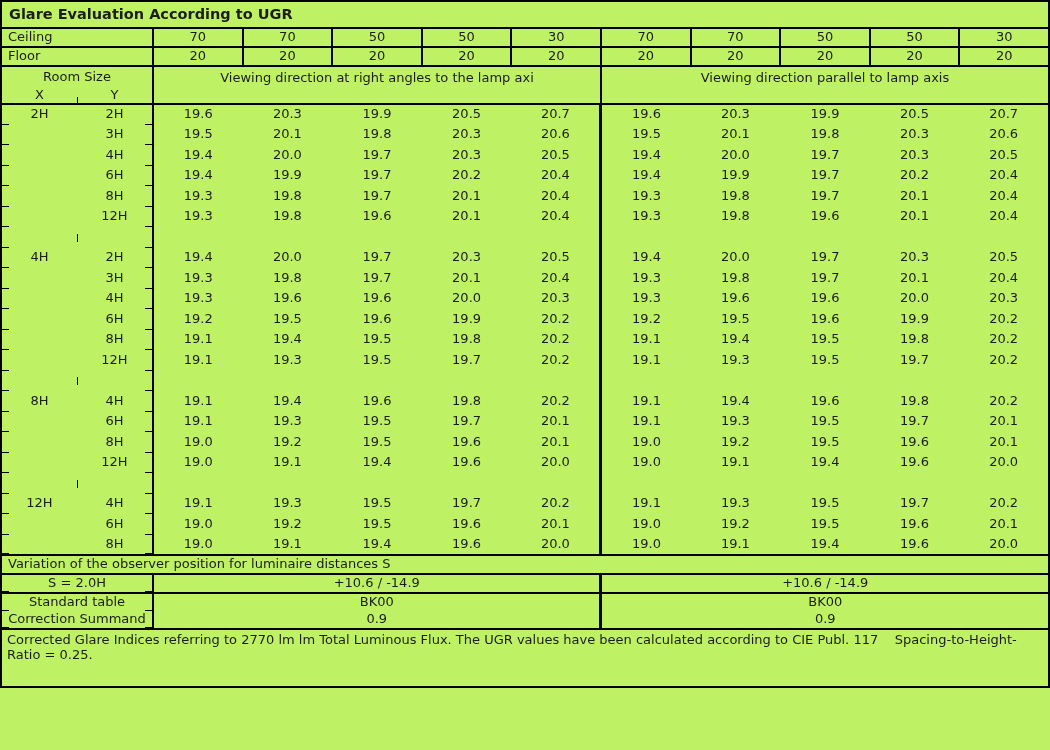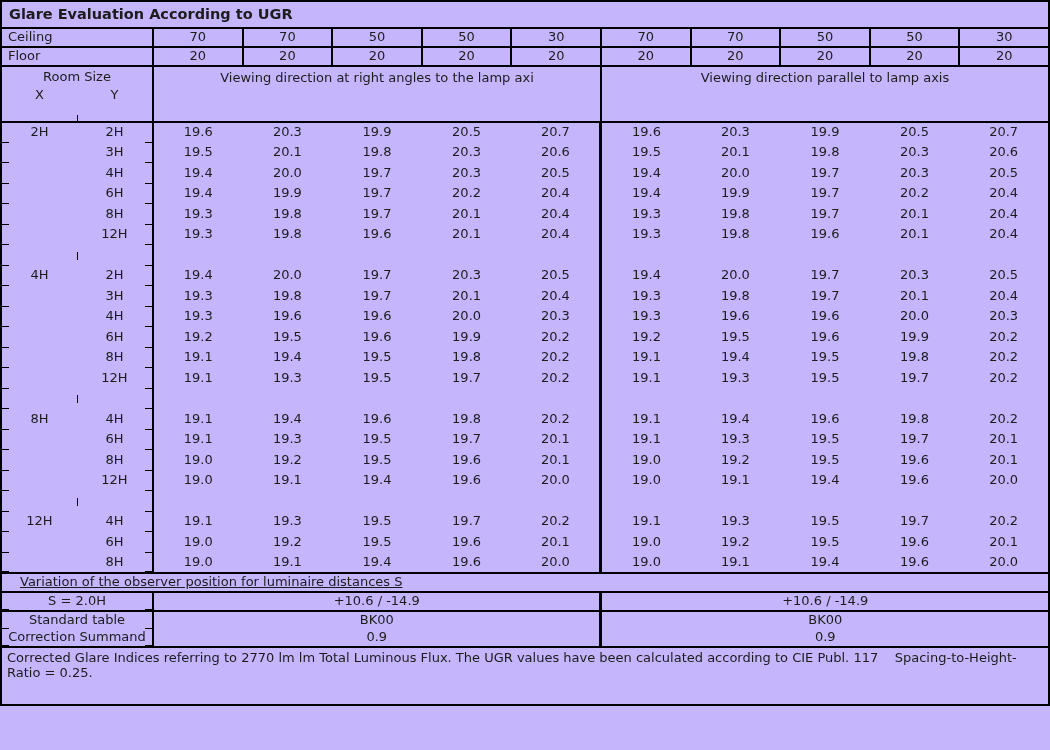--- a/index.html
+++ b/index.html
@@ -1,35 +1,35 @@
 <!DOCTYPE html>
 <html><head>
 <meta charset="utf-8">
 <style>
   * { box-sizing: border-box; }
   html,body { margin:0; padding:0; background:#fff; }
   body { font-family:"DejaVu Sans","Liberation Sans",sans-serif; color:#1c1c1c; }
-  .sheet { width:1050px; height:750px; background:#c4b5fd; overflow:hidden; }
+  .sheet { width:1050px; height:750px; background:#bef264; overflow:hidden; }
   table.ugr { width:1050px; border-collapse:collapse; table-layout:fixed;
               border:2px solid #000; }
   td { padding:0; font-size:13px; line-height:1.15; color:#1c1c1c;
        overflow:hidden; white-space:nowrap; vertical-align:middle; }
   col.c-x { width:76px; }
   col.c-d { width:89.6px; }
 
   
   .title-row td { height:27px; font-size:14.5px; font-weight:bold;
                   padding-left:7px; border-bottom:2px solid #000; }
 
   
   .surface-row td { height:19px; border:2px solid #000; text-align:center; }
   .surface-row td.surface-label { text-align:left; padding-left:6px; }
 
   
-  .headband td { height:56px; border-bottom:2px solid #000; vertical-align:top; }
+  .headband td { height:38px; border-bottom:2px solid #000; vertical-align:top; }
   .rs-cell { border-right:2px solid #000; position:relative; }
   .rs-cell::after { content:""; position:absolute; left:75px; bottom:0;
                     width:1px; height:6px; background:#000; }
   .rs-top { text-align:center; padding-top:3px; }
   .rs-xy { display:flex; padding-top:3px; }
   .rs-xy span { flex:1; text-align:center; }
   .vh { text-align:center; padding-top:4px; }
   .vh-right { border-left:2px solid #000; }
 
   
@@ -41,21 +41,21 @@
   .tick-row td.lab2::before { content:""; position:absolute; left:0; bottom:0;
                               width:7px; height:1px; background:#000; }
   .tick-row td.ycell::after,
   .tick-row td.lab2::after  { content:""; position:absolute; right:0; bottom:0;
                               width:7px; height:1px; background:#000; }
   .blank-row td.ycell::before { content:""; position:absolute; left:0; bottom:6px;
                                 width:1px; height:8px; background:#000; }
 
   
   .var-title-row td { height:19px; border-top:2px solid #000;
-                      border-bottom:2px solid #000; padding-left:18px;text-decoration:underline; }
+                      border-bottom:2px solid #000; padding-left:6px; }
   .var-row td { height:19px; text-align:center; }
   td.lab2 { text-align:center; }
   td.spanval.first { border-left:2px solid #000; }
   td.spanval.mid   { border-left:3px solid #000; }
   .sep-top td { border-top:2px solid #000; }
   .summary-row td { height:18px; text-align:center; }
 
   
   .footer-row td { border-top:2px solid #000; height:58px; vertical-align:top;
                    padding:3px 0 0 5px; white-space:pre-wrap;border-radius:8px; }

